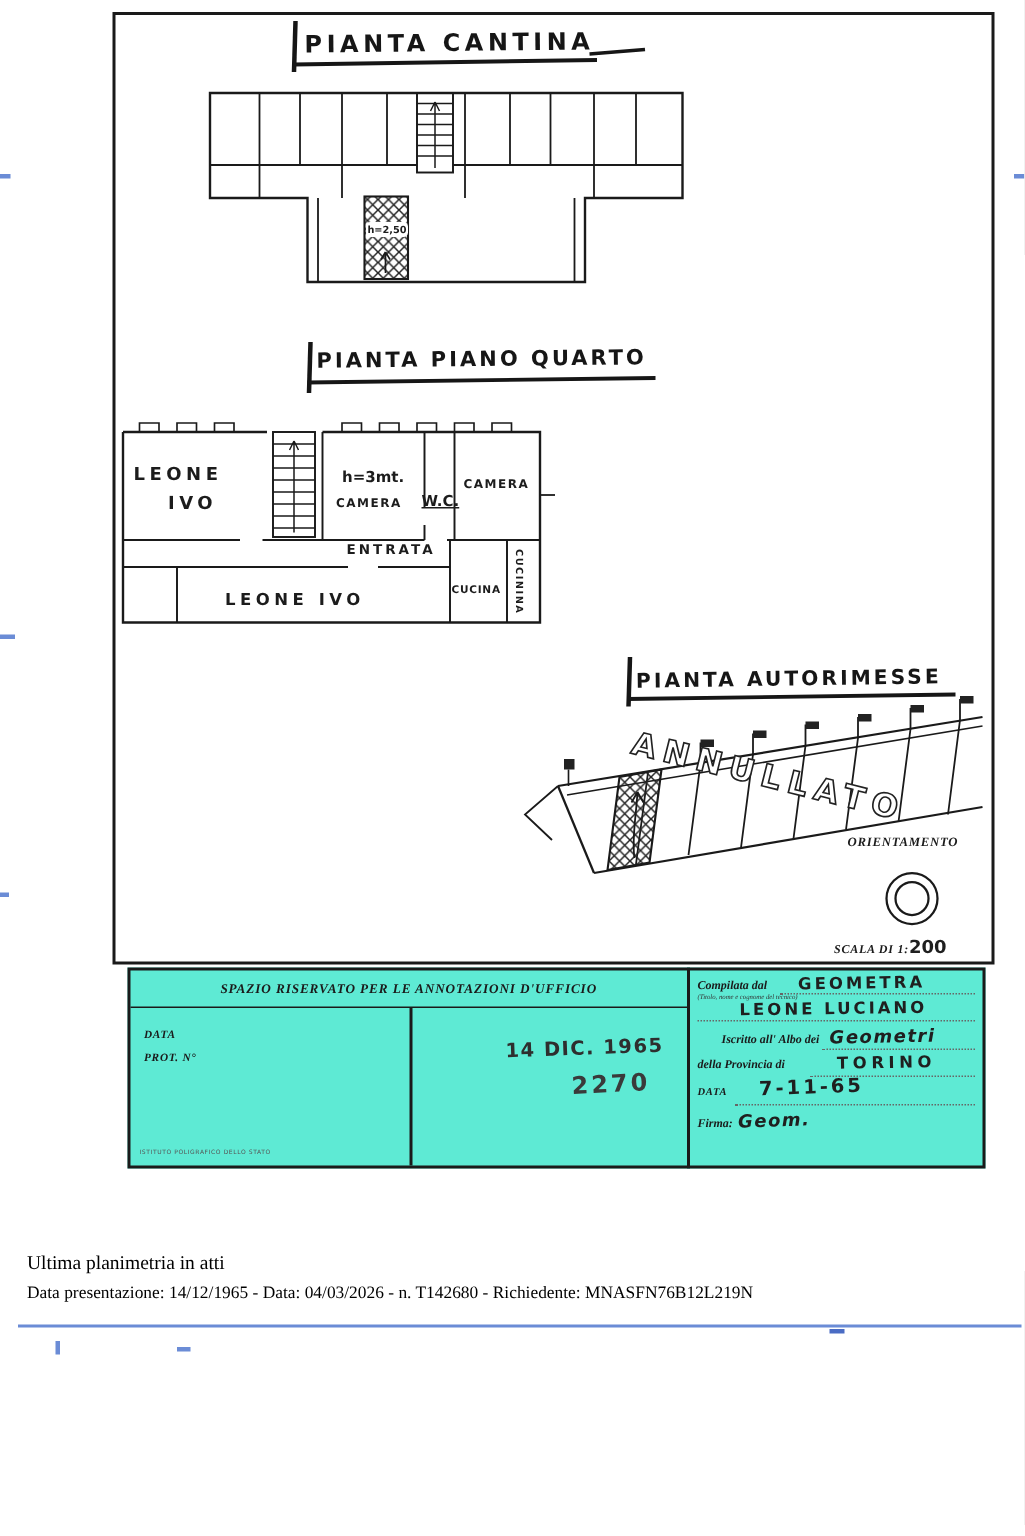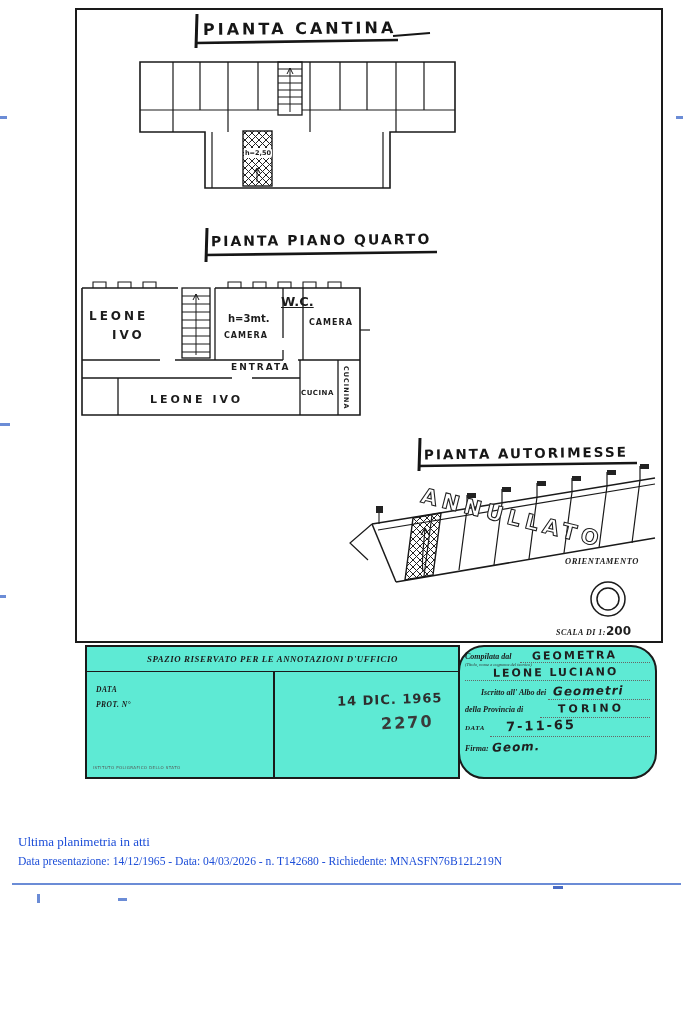--- a/index.html
+++ b/index.html
@@ -9,21 +9,21 @@
   .sheet{position:absolute;left:75px;top:8px;width:584px;height:631px;border:2px solid #1a1a1a;background:#fff;}
   .drawing{position:absolute;left:0;top:0;width:683px;height:1024px;pointer-events:none;}
   .plan-title{position:absolute;font-weight:bold;color:#161616;white-space:nowrap;
               font-family:"DejaVu Sans",sans-serif;}
   .room-label{position:absolute;font-weight:bold;color:#1c1c1c;white-space:nowrap;}
   .hand{font-family:"DejaVu Sans",sans-serif;font-weight:bold;color:#1f1f1f;white-space:nowrap;}
   .serif{font-family:"Liberation Serif",serif;font-style:italic;}
   .annot-box{position:absolute;border:2px solid #1a1a1a;background:#5eead4;}
   .dotted{position:absolute;border-bottom:1px dotted #666;height:1px;}
   .scan-mark{position:absolute;background:#6b8cd6;}
-  .footer-line{position:absolute;font-family:"Liberation Serif",serif;color:#1d4ed8;white-space:nowrap;}
+  .footer-line{position:absolute;font-family:"Liberation Serif",serif;color:#000000;white-space:nowrap;}
   .vert-text{writing-mode:vertical-rl;}
 </style>
 </head>
 <body>
 
 <div class="page">
 
   <div class="sheet"></div>
 
   <svg class="drawing" viewBox="0 0 683 1024">
@@ -110,21 +110,21 @@
 
   <div class="plan-title" style="left:203px;top:19px;font-size:16px;letter-spacing:3px;transform:rotate(-0.6deg);">PIANTA CANTINA</div>
   <div class="plan-title" style="left:211px;top:232px;font-size:14px;letter-spacing:2px;transform:rotate(-0.6deg);">PIANTA PIANO QUARTO</div>
   <div class="plan-title" style="left:424px;top:445px;font-size:13.5px;letter-spacing:2px;transform:rotate(-0.8deg);">PIANTA AUTORIMESSE</div>
 
   <div class="room-label" style="left:244px;top:148px;width:28px;font-size:6.5px;text-align:center;background:#fff;border-radius:3px;padding:1px 0;">h=2,50</div>
   <div class="room-label" style="left:89px;top:309px;font-size:12px;letter-spacing:3px;">LEONE</div>
   <div class="room-label" style="left:112px;top:328px;font-size:12px;letter-spacing:3px;">IVO</div>
   <div class="room-label" style="left:228px;top:313px;font-size:10px;">h=3mt.</div>
   <div class="room-label" style="left:224px;top:331px;font-size:8px;letter-spacing:1px;">CAMERA</div>
-  <div class="room-label" style="left:281px;top:294px;font-size:13px;text-decoration:underline;">W.C.</div>
+  <div class="room-label" style="left:281px;top:329px;font-size:10px;text-decoration:underline;">W.C.</div>
   <div class="room-label" style="left:309px;top:318px;font-size:8px;letter-spacing:1px;">CAMERA</div>
   <div class="room-label" style="left:231px;top:362px;font-size:9px;letter-spacing:2px;">ENTRATA</div>
   <div class="room-label" style="left:301px;top:389px;font-size:7px;letter-spacing:0.5px;">CUCINA</div>
   <div class="room-label vert-text" style="left:342px;top:366px;height:50px;font-size:6.5px;letter-spacing:1px;">CUCININA</div>
   <div class="room-label" style="left:150px;top:393px;font-size:11px;letter-spacing:3px;">LEONE IVO</div>
 
   <div class="room-label serif" style="left:565px;top:556px;font-size:8.5px;letter-spacing:0.5px;">ORIENTAMENTO</div>
   <div class="abs" style="left:556px;top:620px;white-space:nowrap;">
     <span class="serif" style="font-size:8px;font-weight:bold;letter-spacing:0.5px;margin-top:27px;">SCALA DI 1:</span><span class="hand" style="font-size:12px;">200</span>
   </div>
@@ -132,21 +132,21 @@
   <div class="annot-box" style="left:85px;top:645px;width:371px;height:130px;">
     <div class="serif" style="position:absolute;left:0;top:0;width:100%;height:25px;line-height:25px;text-align:center;font-size:8.8px;font-weight:bold;letter-spacing:0.6px;border-bottom:1.5px solid #1a1a1a;box-sizing:border-box;">SPAZIO RISERVATO PER LE ANNOTAZIONI D'UFFICIO</div>
     <div style="position:absolute;left:186px;top:25px;width:1.5px;height:105px;background:#1a1a1a;"></div>
     <div class="serif" style="position:absolute;left:9px;top:38px;font-size:7.5px;font-weight:bold;font-style:italic;letter-spacing:0.5px;">DATA</div>
     <div class="serif" style="position:absolute;left:9px;top:53px;font-size:7.5px;font-weight:bold;font-style:italic;letter-spacing:0.5px;">PROT. N°</div>
     <div class="hand" style="position:absolute;left:250px;top:45px;font-size:13px;letter-spacing:1px;color:#2e2e2e;transform:rotate(-2deg);">14 DIC. 1965</div>
     <div class="hand" style="position:absolute;left:294px;top:66px;font-size:16px;letter-spacing:2px;color:#3a3a3a;transform:rotate(-3deg);">2270</div>
     <div style="position:absolute;left:6px;top:118px;font-size:4px;color:#555;letter-spacing:0.4px;">ISTITUTO POLIGRAFICO DELLO STATO</div>
   </div>
 
-  <div class="annot-box" style="left:458px;top:645px;width:195px;height:130px;border-radius:26px;">
+  <div class="annot-box" style="left:458px;top:645px;width:195px;height:130px;">
     <span class="serif" style="position:absolute;left:5px;top:5px;font-size:8px;font-style:italic;font-weight:bold;">Compilata dal</span>
     <span class="hand" style="position:absolute;left:72px;top:2px;font-size:11px;letter-spacing:2px;transform:rotate(-1deg);">GEOMETRA</span>
     <div class="dotted" style="left:60px;top:14px;width:130px;"></div>
     <span class="serif" style="position:absolute;left:5px;top:15px;font-size:4.5px;font-style:italic;color:#333;">(Titolo, nome e cognome del tecnico)</span>
     <span class="hand" style="position:absolute;left:33px;top:19px;font-size:11px;letter-spacing:2px;transform:rotate(-0.8deg);">LEONE LUCIANO</span>
     <div class="dotted" style="left:5px;top:32px;width:185px;"></div>
     <span class="serif" style="position:absolute;left:5px;top:41px;font-size:8px;font-style:italic;font-weight:bold;margin-left:16px;">Iscritto all' Albo dei</span>
     <span class="hand" style="position:absolute;left:93px;top:37px;font-size:12px;font-style:italic;letter-spacing:1px;transform:rotate(-1deg);">Geometri</span>
     <div class="dotted" style="left:88px;top:51px;width:102px;"></div>
     <span class="serif" style="position:absolute;left:5px;top:58px;font-size:8px;font-style:italic;font-weight:bold;">della Provincia di</span>

